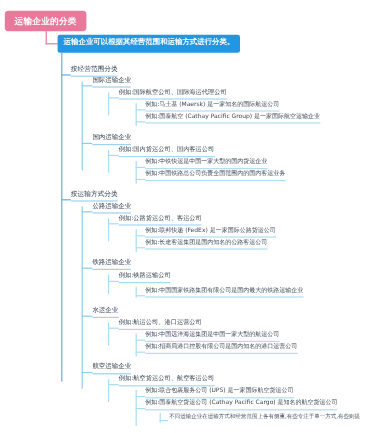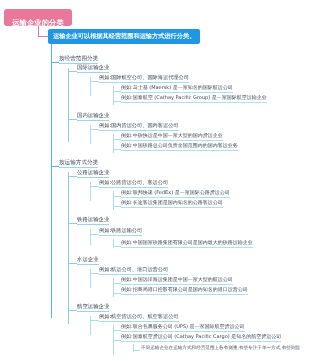--- a/index.html
+++ b/index.html
@@ -25,21 +25,21 @@
   
   .root-node {
     position: absolute;
     left: 4px;
     top: 9px;
     width: 68px;
     height: 17px;
     background: #e9799a;
     border-radius: 3px;
     display: flex;
-    align-items: flex-end;
+    align-items: center;
     justify-content: center;
     box-sizing: border-box;
   }
   .root-node .label {
     color: #ffffff;
     font-size: 7.2px;
     font-weight: bold;
     letter-spacing: 0.2px;
     white-space: nowrap;
     line-height: 1;

